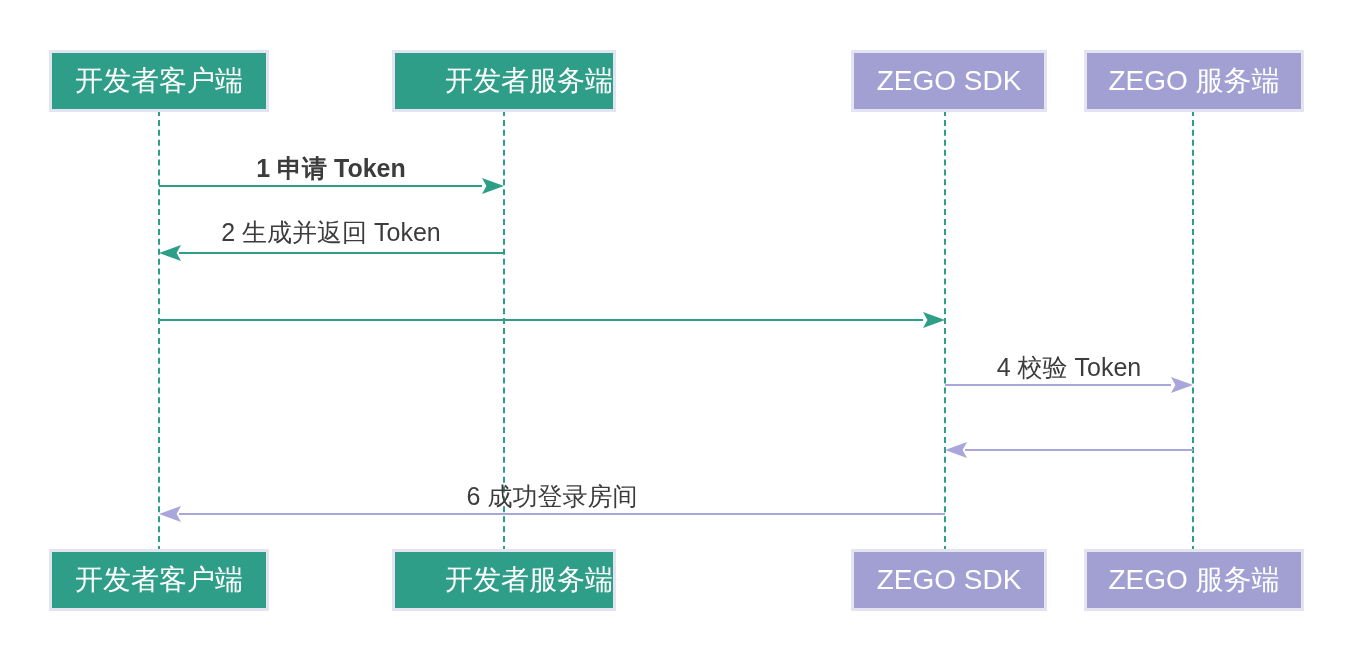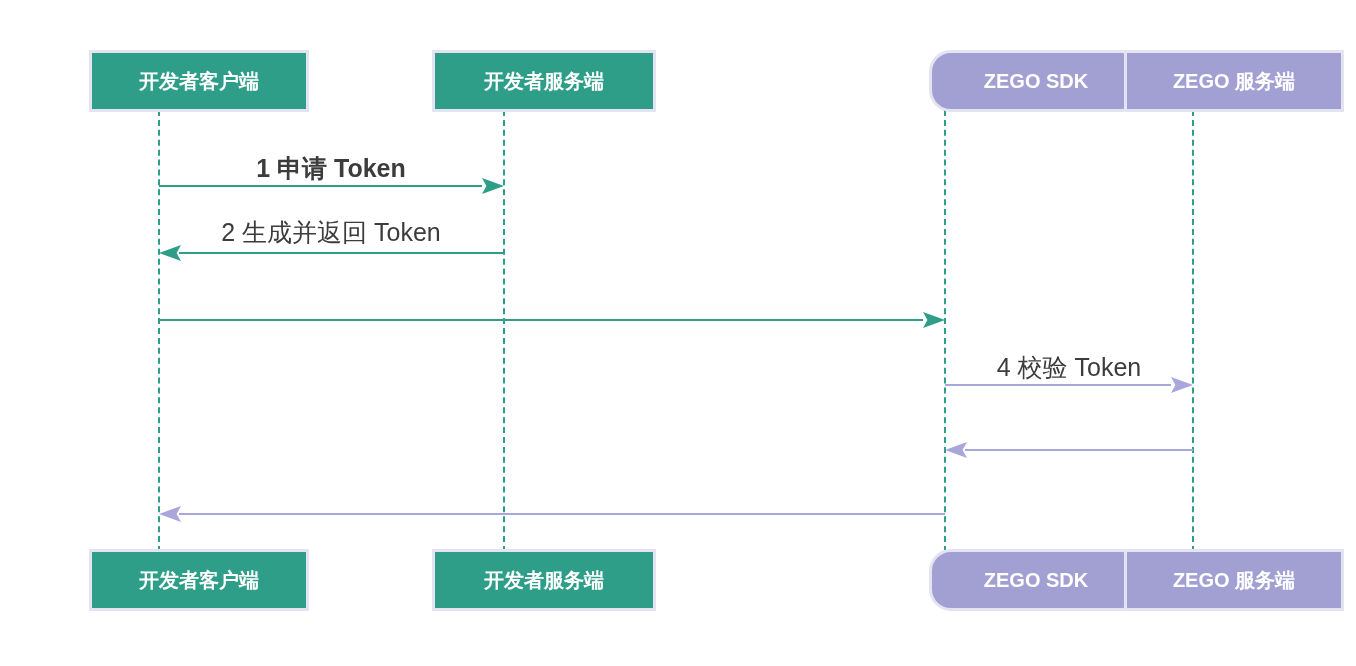--- a/index.html
+++ b/index.html
@@ -16,27 +16,27 @@
     position:relative;width:1356px;height:666px;background:var(--bg);
     font-family:"Liberation Sans","DejaVu Sans",sans-serif;overflow:hidden;
   }
   
   .lifeline{position:absolute;top:110px;height:442px;width:0;
     border-left:2px dashed var(--green);z-index:1;}
   .ll-1{left:158px;} .ll-2{left:503px;} .ll-3{left:944px;} .ll-4{left:1192px;}
   
   .actor{position:absolute;box-sizing:border-box;height:62px;
     border:3px solid var(--actor_border);display:flex;align-items:center;justify-content:center;
-    color:var(--actor_text);font-size:20px;font-weight:bold;white-space:nowrap;z-index:3;margin-left:40px;}
+    color:var(--actor_text);font-size:28px;font-weight:normal;white-space:nowrap;z-index:3;}
   .actor.green{background:var(--green);}
   .actor.purple{background:var(--purple);}
   .row-top{top:50px;} .row-bottom{top:549px;}
   .a1{left:49px;width:220px;}
-  .a2{left:392px;width:224px;}
-  .a3{left:889px;width:214px;border-radius:22px;}
+  .a2{left:392px;width:224px;justify-content:flex-end;}
+  .a3{left:851px;width:196px;}
   .a4{left:1084px;width:220px;}
   
   .msg-label{position:absolute;transform:translateX(-50%);white-space:nowrap;
     font-size:25px;color:var(--text);z-index:2;}
   .msg-line{position:absolute;height:2px;z-index:2;}
   .msg-line.green{background:var(--green);}
   .msg-line.purple{background:var(--purple_arrow);}
   .head{position:absolute;width:22px;height:16px;z-index:2;}
   .head.green{background:var(--green);}
   .head.purple{background:var(--purple_arrow);}
@@ -88,20 +88,21 @@
   <div class="msg-line green m3-line"></div>
   <div class="head head-right green m3-head"></div>
 
   <div class="msg-label m4-label">4 校验 Token</div>
   <div class="msg-line purple m4-line"></div>
   <div class="head head-right purple m4-head"></div>
 
   <div class="msg-line purple m5-line"></div>
   <div class="head head-left purple m5-head"></div>
 
+  <div class="msg-label m6-label">6 成功登录房间</div>
   <div class="msg-line purple m6-line"></div>
   <div class="head head-left purple m6-head"></div>
 
   <div class="actor green row-top a1">
     <span>开发者客户端</span>
   </div>
   <div class="actor green row-top a2">
     <span>开发者服务端</span>
   </div>
   <div class="actor purple row-top a3">

